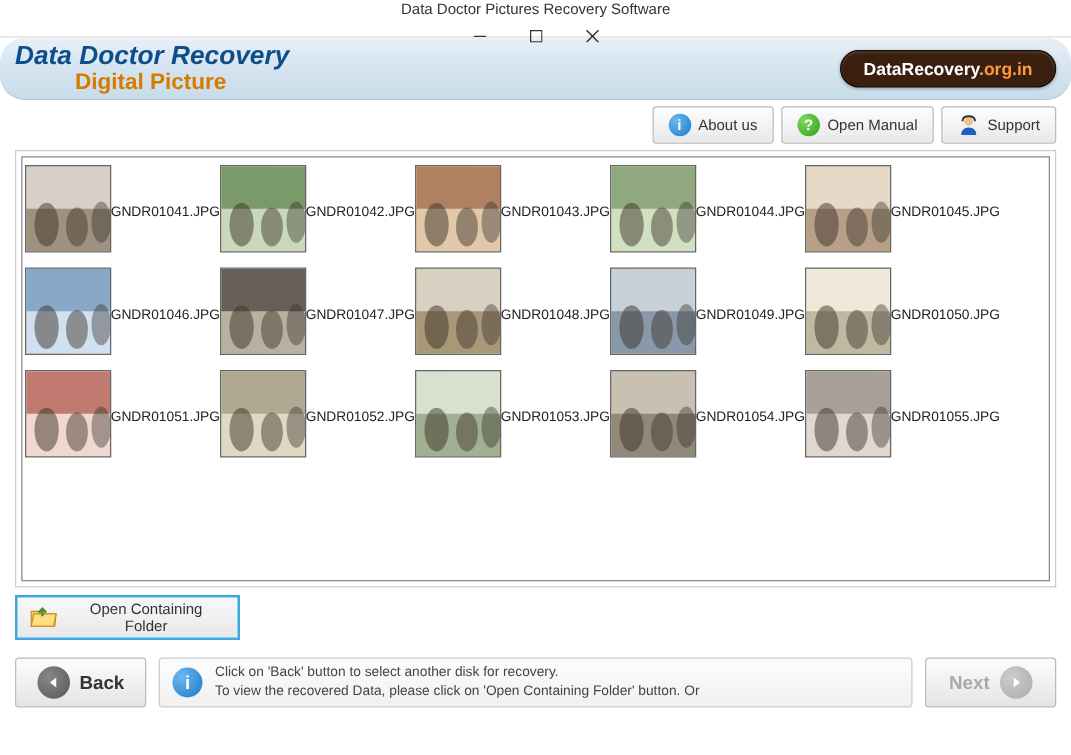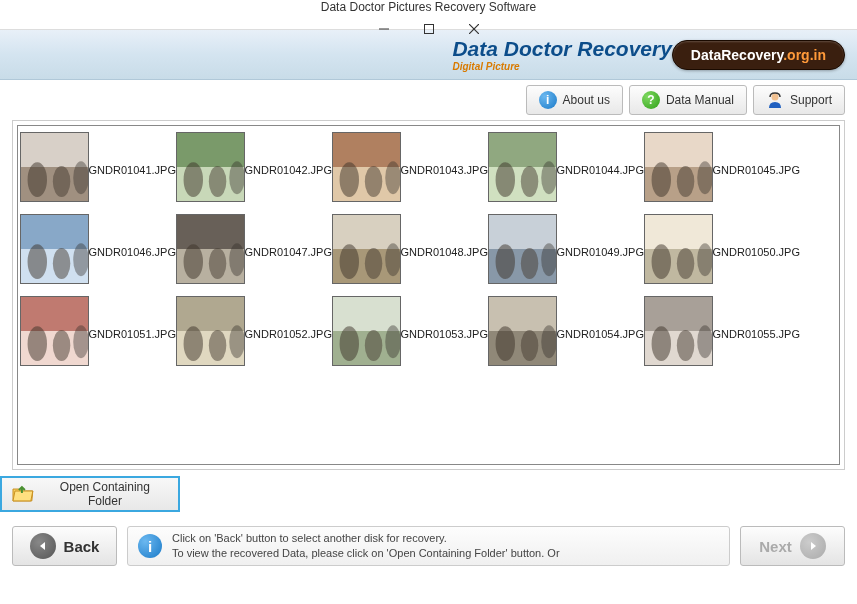--- a/index.html
+++ b/index.html
@@ -4,42 +4,42 @@
 <style>
 * { box-sizing: border-box; margin: 0; padding: 0; font-family: "Segoe UI", Tahoma, sans-serif; }
 body { background: #fff; width: 857px; height: 604px; overflow: hidden; }
 
 .titlebar { height: 30px; background: #fff; border-bottom: 1px solid #ddd; display: flex; align-items: center; padding: 0 8px; flex-direction: column; }
 .titlebar-icon { width: 16px; height: 16px; margin-right: 6px; }
 .titlebar-text { font-size: 12px; color: #333; flex: 1; }
 .win-controls { display: flex; gap: 0; }
 .win-btn { width: 45px; height: 29px; display: flex; align-items: center; justify-content: center; cursor: pointer; }
 
-.header-bar { height: 50px; background: linear-gradient(to bottom, #e8f0f8 0%, #d4e4f0 50%, #c8dce8 100%); display: flex; align-items: center; padding: 0 12px; justify-content: flex-end; border-bottom: 1px solid #b0c8d8; }
+.header-bar { height: 50px; background: linear-gradient(to bottom, #e8f0f8 0%, #d4e4f0 50%, #c8dce8 100%); display: flex; align-items: center; padding: 0 12px; justify-content: space-between; border-bottom: 1px solid #b0c8d8; border-radius: 20px; }
 .logo-area { display: flex; flex-direction: column; line-height: 1.1; }
 .logo-main { font-size: 21px; font-weight: bold; font-style: italic; color: #0c4d8a; }
-.logo-sub { font-size: 10px; font-weight: bold; font-style: italic; color: #d97a00; }
+.logo-sub { font-size: 18px; font-weight: bold; color: #d97a00; margin-left: 48px; }
 .site-badge { background: #3a1f0f; border-radius: 22px; padding: 6px 18px; color: #fff; font-size: 14px; font-weight: bold; box-shadow: inset 0 1px 2px rgba(255,255,255,0.2), 0 1px 3px rgba(0,0,0,0.3); border: 1px solid #1a0a00; }
 .site-badge .orange { color: #ff9a3a; }
 
 .toolbar-row { height: 40px; display: flex; justify-content: flex-end; align-items: center; padding: 4px 12px; gap: 6px; background: #fff; }
 .tool-btn { height: 30px; padding: 0 12px; display: flex; align-items: center; gap: 6px; background: linear-gradient(to bottom, #fdfdfd, #e8e8e8); border: 1px solid #bbb; border-radius: 3px; font-size: 12px; cursor: pointer; color: #333; }
 .icon-circle { width: 18px; height: 18px; border-radius: 50%; display: flex; align-items: center; justify-content: center; font-size: 12px; font-weight: bold; color: #fff; }
 .icon-info { background: radial-gradient(circle at 30% 30%, #6bb8f0, #1a7ac8); }
 .icon-help { background: radial-gradient(circle at 30% 30%, #7ed860, #2fa018); }
 .icon-support { width: 18px; height: 18px; }
 
 .main-panel { margin: 0 12px; border: 1px solid #ccc; height: 350px; position: relative; background: #fff; }
 .thumb-scroll { position: absolute; top: 4px; left: 4px; right: 4px; bottom: 4px; border: 1px solid #888; overflow-y: scroll; overflow-x: hidden; padding: 6px 2px; }
 .thumb-grid { display: flex; flex-wrap: wrap; }
 .thumb-cell { width: 156px; display: flex; flex-direction: row; align-items: center; margin-bottom: 12px; }
 .thumb-img { width: 105px; height: 70px; border: 1px solid #666; background: linear-gradient(135deg, #8a9a7a, #b8c8a8); display: flex; align-items: center; justify-content: center; overflow: hidden; }
 .thumb-label { font-size: 11px; color: #222; margin-top: 6px; text-align: center; }
 
-.open-folder-btn { margin: 6px 0; width: 180px; height: 36px; border: 2px solid #3ba8e0; background: linear-gradient(to bottom, #f8f8f8, #e8e8e8); display: flex; align-items: center; gap: 8px; padding: 0 10px; font-size: 12px; cursor: pointer; color: #333; }
+.open-folder-btn { margin: 6px 12px; width: 180px; height: 36px; border: 2px solid #3ba8e0; background: linear-gradient(to bottom, #f8f8f8, #e8e8e8); display: flex; align-items: center; gap: 8px; padding: 0 10px; font-size: 12px; cursor: pointer; color: #333; }
 
 .footer { display: flex; align-items: flex-end; padding: 8px 12px; gap: 10px; }
 .nav-btn { width: 105px; height: 40px; border: 1px solid #bbb; background: linear-gradient(to bottom, #fdfdfd, #e4e4e4); border-radius: 3px; display: flex; align-items: center; justify-content: center; gap: 8px; font-size: 15px; font-weight: bold; cursor: pointer; color: #333; }
 .nav-btn.disabled { color: #aaa; cursor: default; }
 .arrow-circle { width: 26px; height: 26px; border-radius: 50%; background: radial-gradient(circle at 35% 35%, #888, #555); display: flex; align-items: center; justify-content: center; color: #fff; }
 .arrow-circle.disabled { background: radial-gradient(circle at 35% 35%, #ccc, #aaa); }
 .info-panel { flex: 1; height: 40px; border: 1px solid #ccc; border-radius: 3px; background: linear-gradient(to bottom, #fdfdfd, #f0f0f0); display: flex; align-items: center; padding: 0 10px; gap: 10px; font-size: 11px; color: #444; line-height: 1.4; }
 
 .thumb-svg { width: 100%; height: 100%; }
 
@@ -87,21 +87,21 @@
   </div>
 </div>
 
 <div class="toolbar-row">
   <button class="tool-btn">
     <span class="icon-circle icon-info">i</span>
     <span>About us</span>
   </button>
   <button class="tool-btn">
     <span class="icon-circle icon-help">?</span>
-    <span>Data Manual</span>
+    <span>Open Manual</span>
   </button>
   <button class="tool-btn">
     <svg class="icon-support" viewBox="0 0 18 18">
       <circle cx="9" cy="6" r="3.5" fill="#f0c090"></circle>
       <path d="M3 17 Q3 11 9 11 Q15 11 15 17 Z" fill="#2060c0"></path>
       <path d="M4 6 Q4 2 9 2 Q14 2 14 6" fill="none" stroke="#333" stroke-width="1.5"></path>
     </svg>
     <span>Support</span>
   </button>
 </div>

